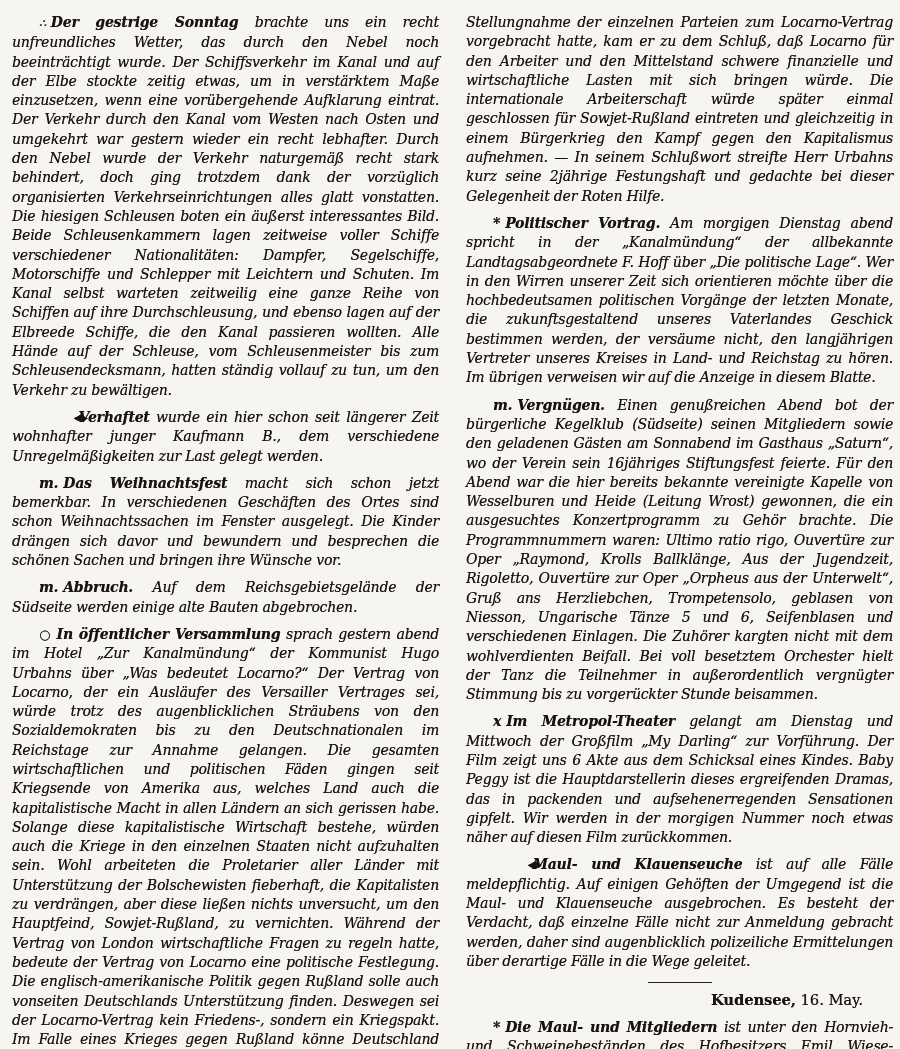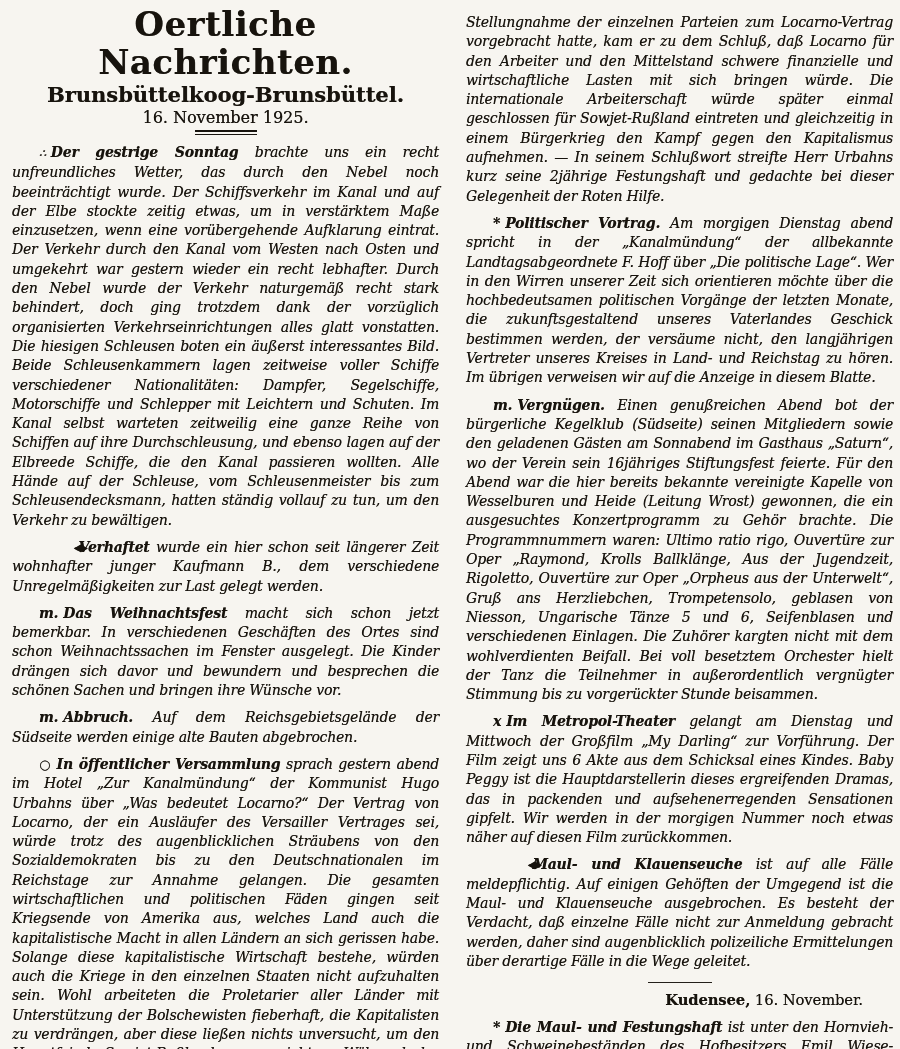--- a/index.html
+++ b/index.html
@@ -101,26 +101,20 @@
   }
   .dateline .place { font-weight: bold; margin-top: 33px; }
 </style>
 </head>
 <body>
 
 <div class="page">
 
   <div class="col">
 
-    <div class="masthead">
-      <h1>Oertliche Nachrichten.</h1>
-      <h2>Brunsbüttelkoog-Brunsbüttel.</h2>
-      <div class="issue-date">16. November 1925.</div>
-      <div class="double-rule"></div>
-    </div>
 
     <p class="para"><span class="marker blot">∴</span><span class="lead">Der gestrige Sonntag</span><span> brachte uns ein recht unfreundliches Wetter, das durch den Nebel noch beeinträchtigt wurde. Der Schiffsverkehr im Kanal und auf der Elbe stockte zeitig etwas, um in verstärktem Maße einzusetzen, wenn eine vorübergehende Aufklarung eintrat. Der Verkehr durch den Kanal vom Westen nach Osten und umgekehrt war gestern wieder ein recht lebhafter. Durch den Nebel wurde der Verkehr naturgemäß recht stark behindert, doch ging trotzdem dank der vorzüglich organisierten Verkehrseinrichtungen alles glatt vonstatten. Die hiesigen Schleusen boten ein äußerst interessantes Bild. Beide Schleusenkammern lagen zeitweise voller Schiffe verschiedener Nationalitäten: Dampfer, Segelschiffe, Motorschiffe und Schlepper mit Leichtern und Schuten. Im Kanal selbst warteten zeitweilig eine ganze Reihe von Schiffen auf ihre Durchschleusung, und ebenso lagen auf der Elbreede Schiffe, die den Kanal passieren wollten. Alle Hände auf der Schleuse, vom Schleusenmeister bis zum Schleusendecksmann, hatten ständig vollauf zu tun, um den Verkehr zu bewältigen.</span></p>
 
     <p class="para"><span class="marker diamond">◆</span><span class="lead">Verhaftet</span><span> wurde ein hier schon seit längerer Zeit wohnhafter junger Kaufmann B., dem verschiedene Unregelmäßigkeiten zur Last gelegt werden.</span></p>
 
     <p class="para"><span class="marker">m.</span><span class="lead">Das Weihnachtsfest</span><span> macht sich schon jetzt bemerkbar. In verschiedenen Geschäften des Ortes sind schon Weihnachtssachen im Fenster ausgelegt. Die Kinder drängen sich davor und bewundern und besprechen die schönen Sachen und bringen ihre Wünsche vor.</span></p>
 
     <p class="para"><span class="marker">m.</span><span class="lead">Abbruch.</span><span> Auf dem Reichsgebietsgelände der Südseite werden einige alte Bauten abgebrochen.</span></p>
 
     <p class="para"><span class="marker circle">○</span><span class="lead">In öffentlicher Versammlung</span><span> sprach gestern abend im Hotel „Zur Kanalmündung“ der Kommunist Hugo Urbahns über „Was bedeutet Locarno?“ Der Vertrag von Locarno, der ein Ausläufer des Versailler Vertrages sei, würde trotz des augenblicklichen Sträubens von den Sozialdemokraten bis zu den Deutschnationalen im Reichstage zur Annahme gelangen. Die gesamten wirtschaftlichen und politischen Fäden gingen seit Kriegsende von Amerika aus, welches Land auch die kapitalistische Macht in allen Ländern an sich gerissen habe. Solange diese kapitalistische Wirtschaft bestehe, würden auch die Kriege in den einzelnen Staaten nicht aufzuhalten sein. Wohl arbeiteten die Proletarier aller Länder mit Unterstützung der Bolschewisten fieberhaft, die Kapitalisten zu verdrängen, aber diese ließen nichts unversucht, um den Hauptfeind, Sowjet-Rußland, zu vernichten. Während der Vertrag von London wirtschaftliche Fragen zu regeln hatte, bedeute der Vertrag von Locarno eine politische Festlegung. Die englisch-amerikanische Politik gegen Rußland solle auch vonseiten Deutschlands Unterstützung finden. Deswegen sei der Locarno-Vertrag kein Friedens-, sondern ein Kriegspakt. Im Falle eines Krieges gegen Rußland könne Deutschland nicht nur Aufmarschgebiet, sondern auch gar zu leicht Operationsgebiet werden. Statt der deutschen Westorientierung sei eine Ostorientierung vorzuziehen, da hier große industrielle Absatzmöglichkeiten vorhanden seien. Nachdem Referent die</span></p>
@@ -134,19 +128,19 @@
     <p class="para"><span class="marker">*</span><span class="lead">Politischer Vortrag.</span><span> Am morgigen Dienstag abend spricht in der „Kanalmündung“ der allbekannte Landtagsabgeordnete F. Hoff über „Die politische Lage“. Wer in den Wirren unserer Zeit sich orientieren möchte über die hochbedeutsamen politischen Vorgänge der letzten Monate, die zukunftsgestaltend unseres Vaterlandes Geschick bestimmen werden, der versäume nicht, den langjährigen Vertreter unseres Kreises in Land- und Reichstag zu hören. Im übrigen verweisen wir auf die Anzeige in diesem Blatte.</span></p>
 
     <p class="para"><span class="marker">m.</span><span class="lead">Vergnügen.</span><span> Einen genußreichen Abend bot der bürgerliche Kegelklub (Südseite) seinen Mitgliedern sowie den geladenen Gästen am Sonnabend im Gasthaus „Saturn“, wo der Verein sein 16jähriges Stiftungsfest feierte. Für den Abend war die hier bereits bekannte vereinigte Kapelle von Wesselburen und Heide (Leitung Wrost) gewonnen, die ein ausgesuchtes Konzertprogramm zu Gehör brachte. Die Programmnummern waren: Ultimo ratio rigo, Ouvertüre zur Oper „Raymond, Krolls Ballklänge, Aus der Jugendzeit, Rigoletto, Ouvertüre zur Oper „Orpheus aus der Unterwelt“, Gruß ans Herzliebchen, Trompetensolo, geblasen von Niesson, Ungarische Tänze 5 und 6, Seifenblasen und verschiedenen Einlagen. Die Zuhörer kargten nicht mit dem wohlverdienten Beifall. Bei voll besetztem Orchester hielt der Tanz die Teilnehmer in außerordentlich vergnügter Stimmung bis zu vorgerückter Stunde beisammen.</span></p>
 
     <p class="para"><span class="marker">x</span><span class="lead">Im Metropol-Theater</span><span> gelangt am Dienstag und Mittwoch der Großfilm „My Darling“ zur Vorführung. Der Film zeigt uns 6 Akte aus dem Schicksal eines Kindes. Baby Peggy ist die Hauptdarstellerin dieses ergreifenden Dramas, das in packenden und aufsehenerregenden Sensationen gipfelt. Wir werden in der morgigen Nummer noch etwas näher auf diesen Film zurückkommen.</span></p>
 
     <p class="para"><span class="marker diamond">◆</span><span class="lead">Maul- und Klauenseuche</span><span> ist auf alle Fälle meldepflichtig. Auf einigen Gehöften der Umgegend ist die Maul- und Klauenseuche ausgebrochen. Es besteht der Verdacht, daß einzelne Fälle nicht zur Anmeldung gebracht werden, daher sind augenblicklich polizeiliche Ermittelungen über derartige Fälle in die Wege geleitet.</span></p>
 
     <hr class="section-rule">
 
-    <p class="dateline"><span class="place">Kudensee,</span><span> 16. November.</span></p>
+    <p class="dateline"><span class="place">Kudensee,</span><span> 16. May.</span></p>
 
-    <p class="para"><span class="marker">*</span><span class="lead">Die Maul- und Festungshaft</span><span> ist unter den Hornvieh- und Schweinebeständen des Hofbesitzers Emil Wiese-Zushörn ausgebrochen. Während die Seuche bei dem Hornvieh gelinde auftrat, sind schon einige Schweine krepiert.</span></p>
+    <p class="para"><span class="marker">*</span><span class="lead">Die Maul- und Mitgliedern</span><span> ist unter den Hornvieh- und Schweinebeständen des Hofbesitzers Emil Wiese-Zushörn ausgebrochen. Während die Seuche bei dem Hornvieh gelinde auftrat, sind schon einige Schweine krepiert.</span></p>
 
   </div>
 
 </div>
 
 </body></html>

